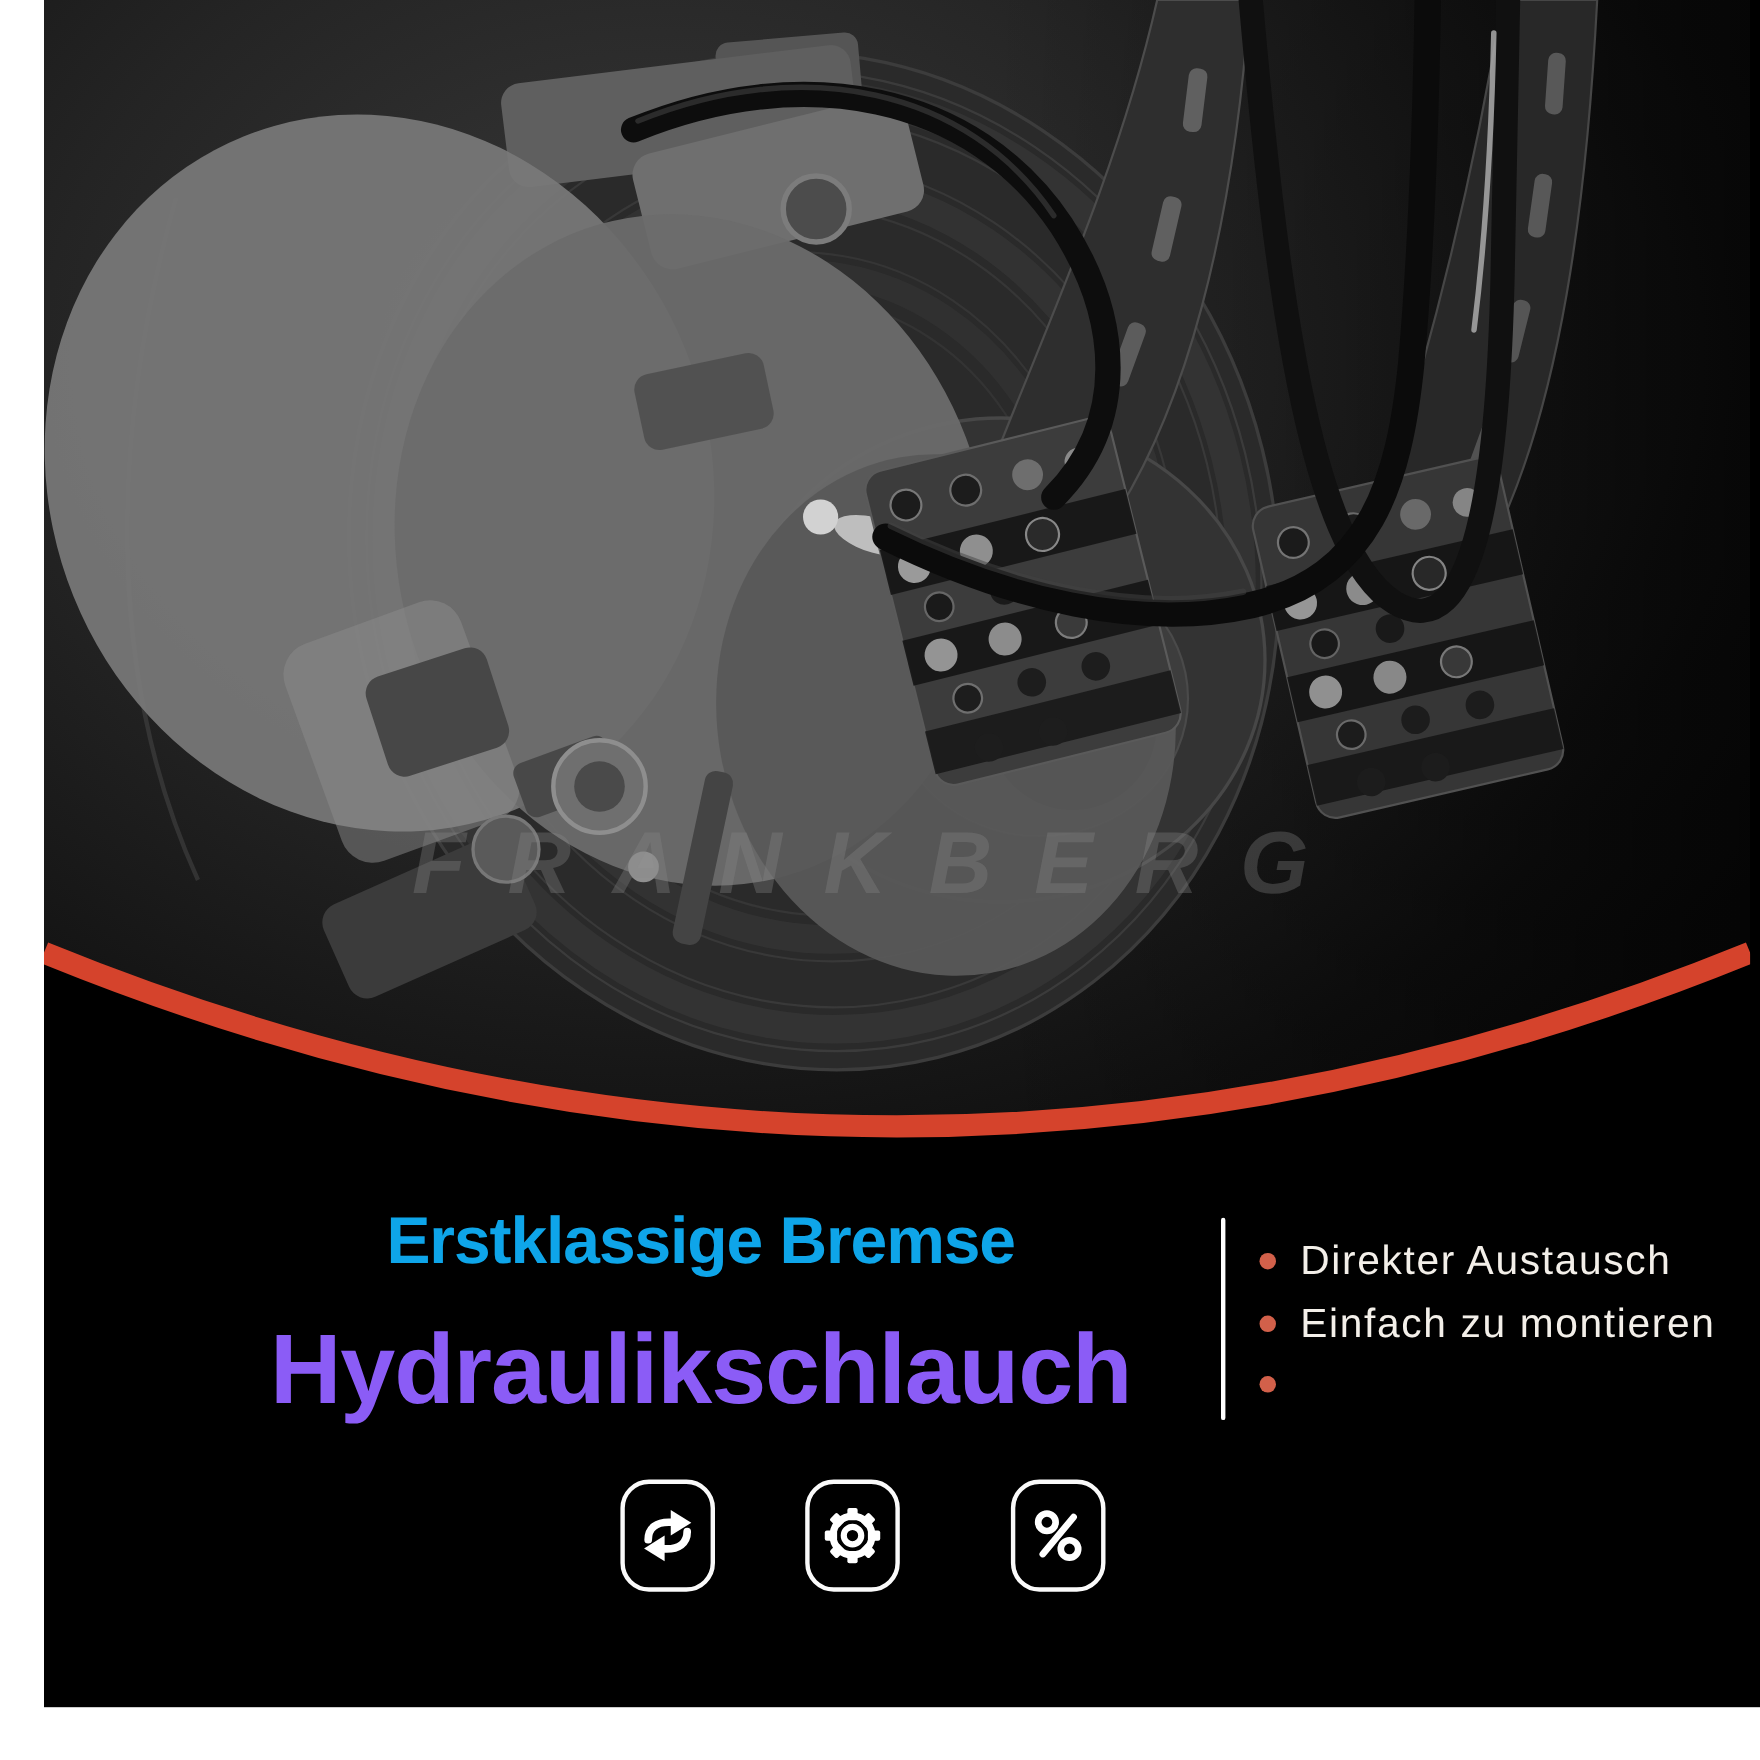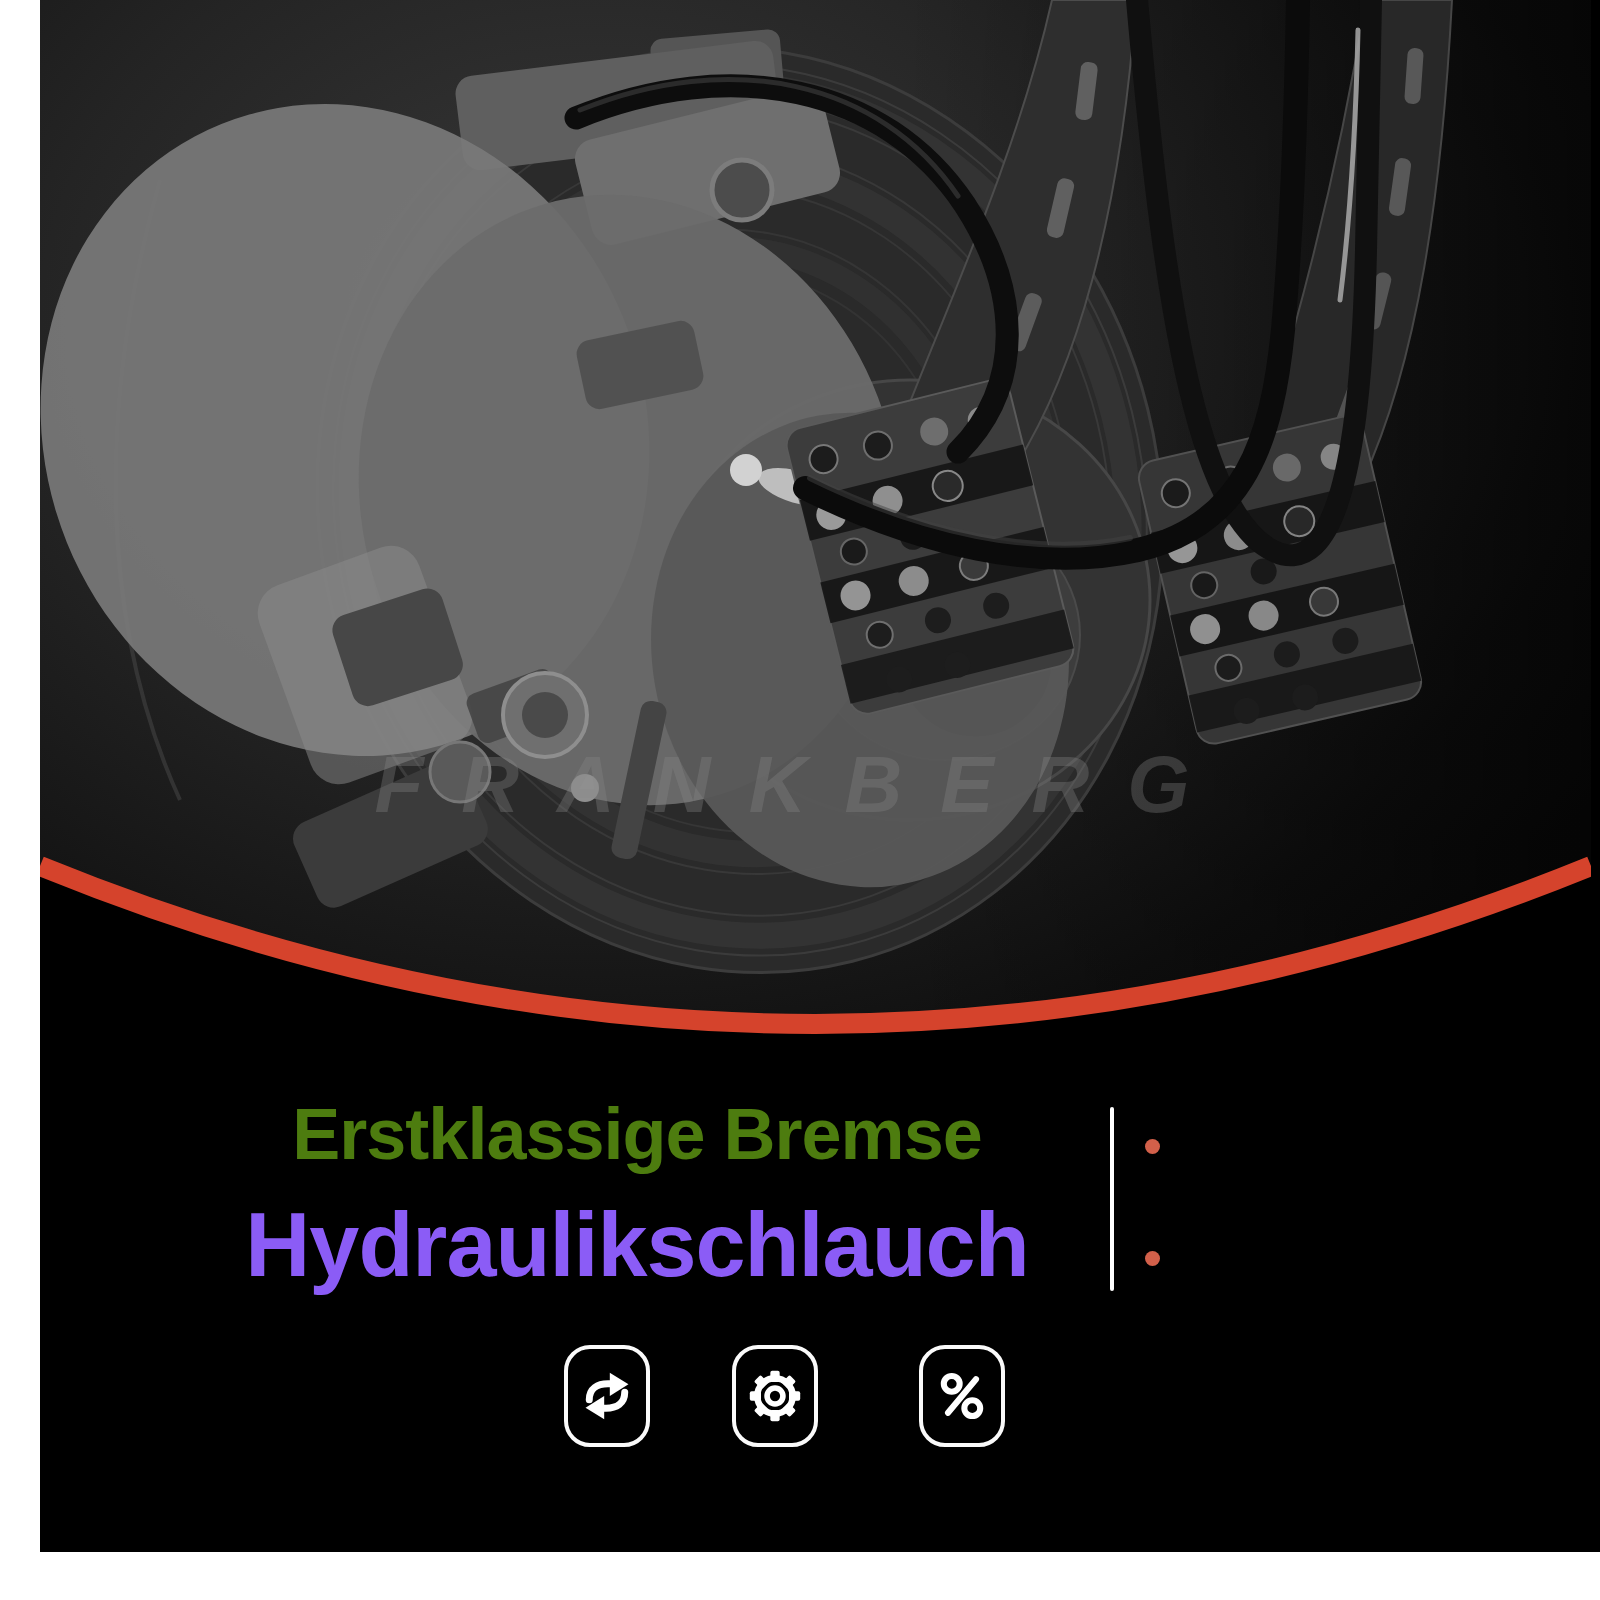--- a/index.html
+++ b/index.html
@@ -1,20 +1,20 @@
 <!DOCTYPE html>
 <html><head>
 <meta charset="utf-8">
 <style>
   html,body{margin:0;padding:0;background:#ffffff;width:1600px;height:1600px;overflow:hidden;}
   .page{position:relative;width:1600px;height:1600px;background:#ffffff;font-family:"Liberation Sans",sans-serif;}
   .content{position:absolute;left:40px;top:0;width:1590px;height:1552px;background:#000;overflow:hidden;}
   .photo{position:absolute;left:0;top:0;width:1551px;height:1552px;display:block;}
   .headline{position:absolute;left:92px;top:0;width:1010px;text-align:center;}
-  .h1{position:absolute;left:0;top:1098px;width:1010px;font-weight:700;font-size:72px;line-height:1;color:#4d7c0f;letter-spacing:-1px;white-space:nowrap;}
+  .h1{position:absolute;left:0;top:1098px;width:1010px;font-weight:700;font-size:60px;line-height:1;color:#0ea5e9;letter-spacing:-1px;white-space:nowrap;}
   .h2{position:absolute;left:0;top:1200px;width:1010px;font-weight:700;font-size:90px;line-height:1;color:#8b5cf6;letter-spacing:-1px;white-space:nowrap;}
   .divider{position:absolute;left:1070px;top:1107px;width:4px;height:184px;background:#ffffff;border-radius:2px;}
   .feature{position:absolute;left:1105px;display:flex;align-items:center;height:44px;}
   .feature .dot{width:15px;height:15px;border-radius:50%;background:#d2604a;margin-right:22px;flex:0 0 auto;}
   .feature .ftext{font-size:37px;font-weight:400;color:#f3efe9;letter-spacing:1.5px;white-space:nowrap;}
   .f0{top:1124px;} .f1{top:1181px;} .f2{top:1236px;}
   .iconbox{position:absolute;top:1345px;width:86px;height:102px;border:4px solid #fafafa;border-radius:26px;box-sizing:border-box;display:flex;align-items:center;justify-content:center;background:#000;}
   .i0{left:524px;} .i1{left:692px;} .i2{left:879px;}
   .iconbox svg{display:block;}
 </style>
@@ -172,20 +172,25 @@
 
     <div class="headline">
       <div class="h1">Erstklassige Bremse</div>
       <div class="h2">Hydraulikschlauch</div>
     </div>
 
     <div class="divider"></div>
 
     <div class="feature f0">
       <span class="dot"></span>
+      <span class="ftext">Direkter Austausch</span>
+    </div>
+    <div class="feature f1">
+      <span class="dot"></span>
+      <span class="ftext">Einfach zu montieren</span>
     </div>
     <div class="feature f2">
       <span class="dot"></span>
     </div>
 
     <div class="iconbox i0">
       <svg width="56" height="56" viewBox="0 0 60 60" xmlns="http://www.w3.org/2000/svg">
         <path d="M11,34 C11,22 20,17 31,17 L34,17" fill="none" stroke="#ffffff" stroke-width="7.5" stroke-linecap="round"></path>
         <polygon points="33,5 53,17.5 33,30" fill="#ffffff"></polygon>
         <path d="M49,26 C49,38 40,43 29,43 L26,43" fill="none" stroke="#ffffff" stroke-width="7.5" stroke-linecap="round"></path>

